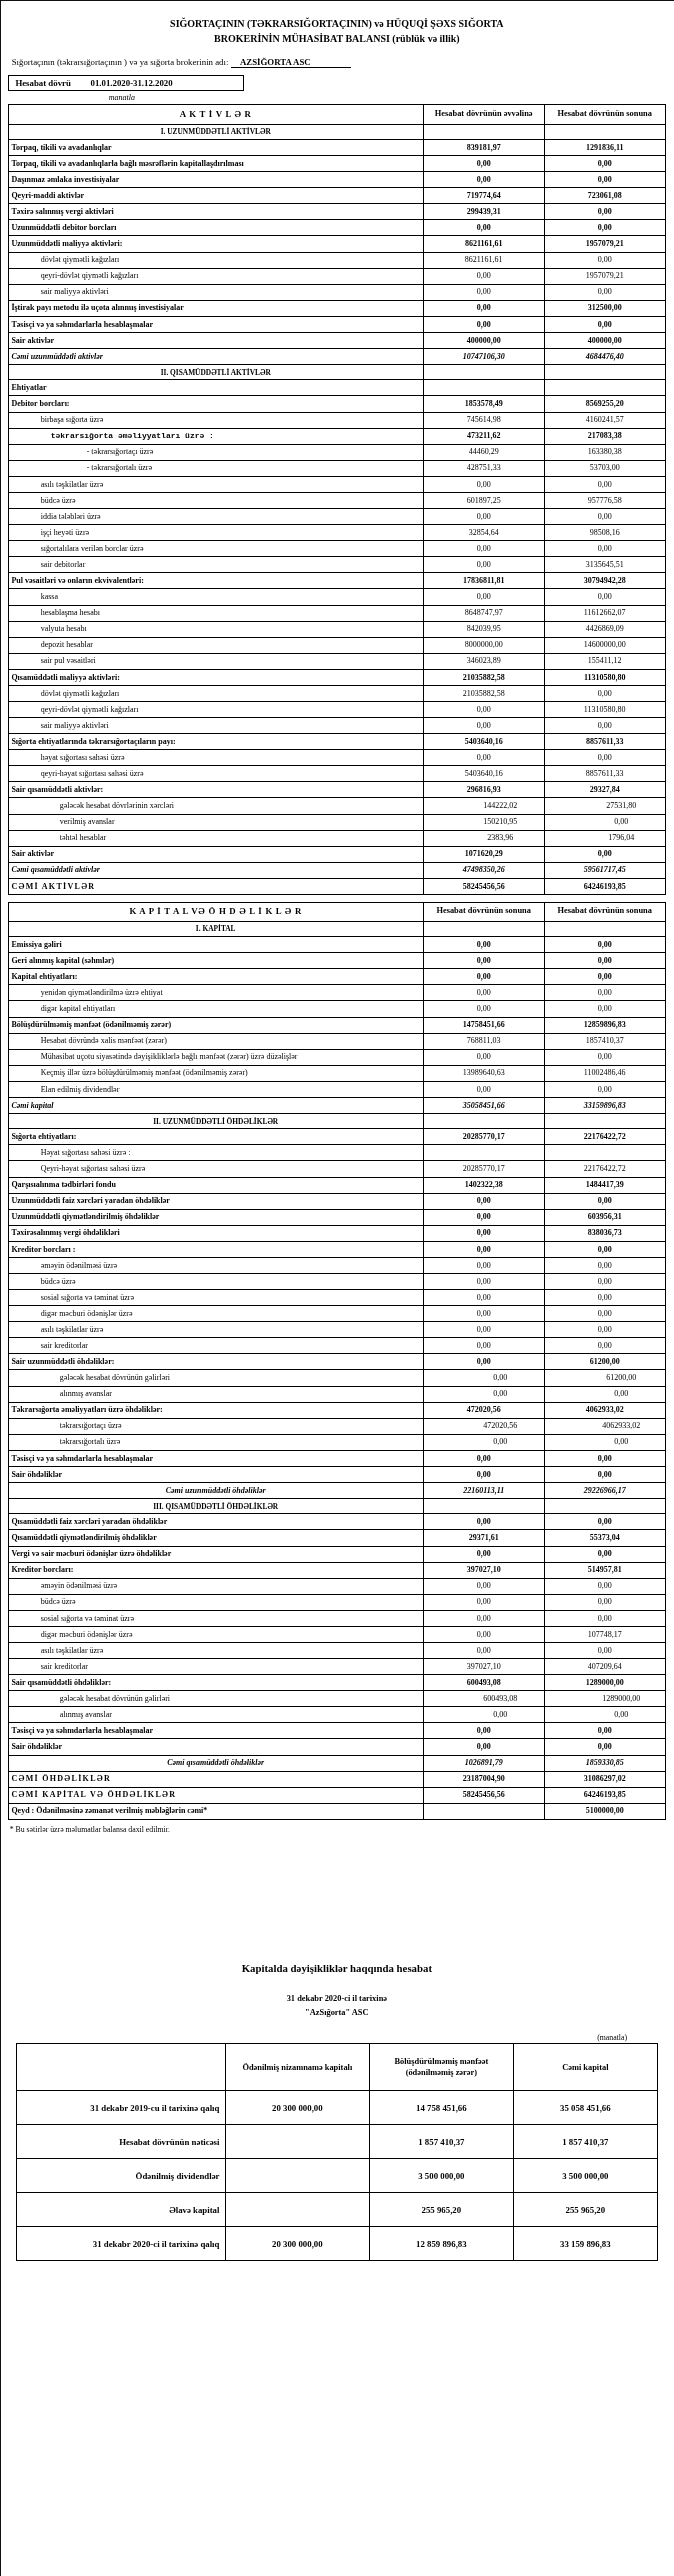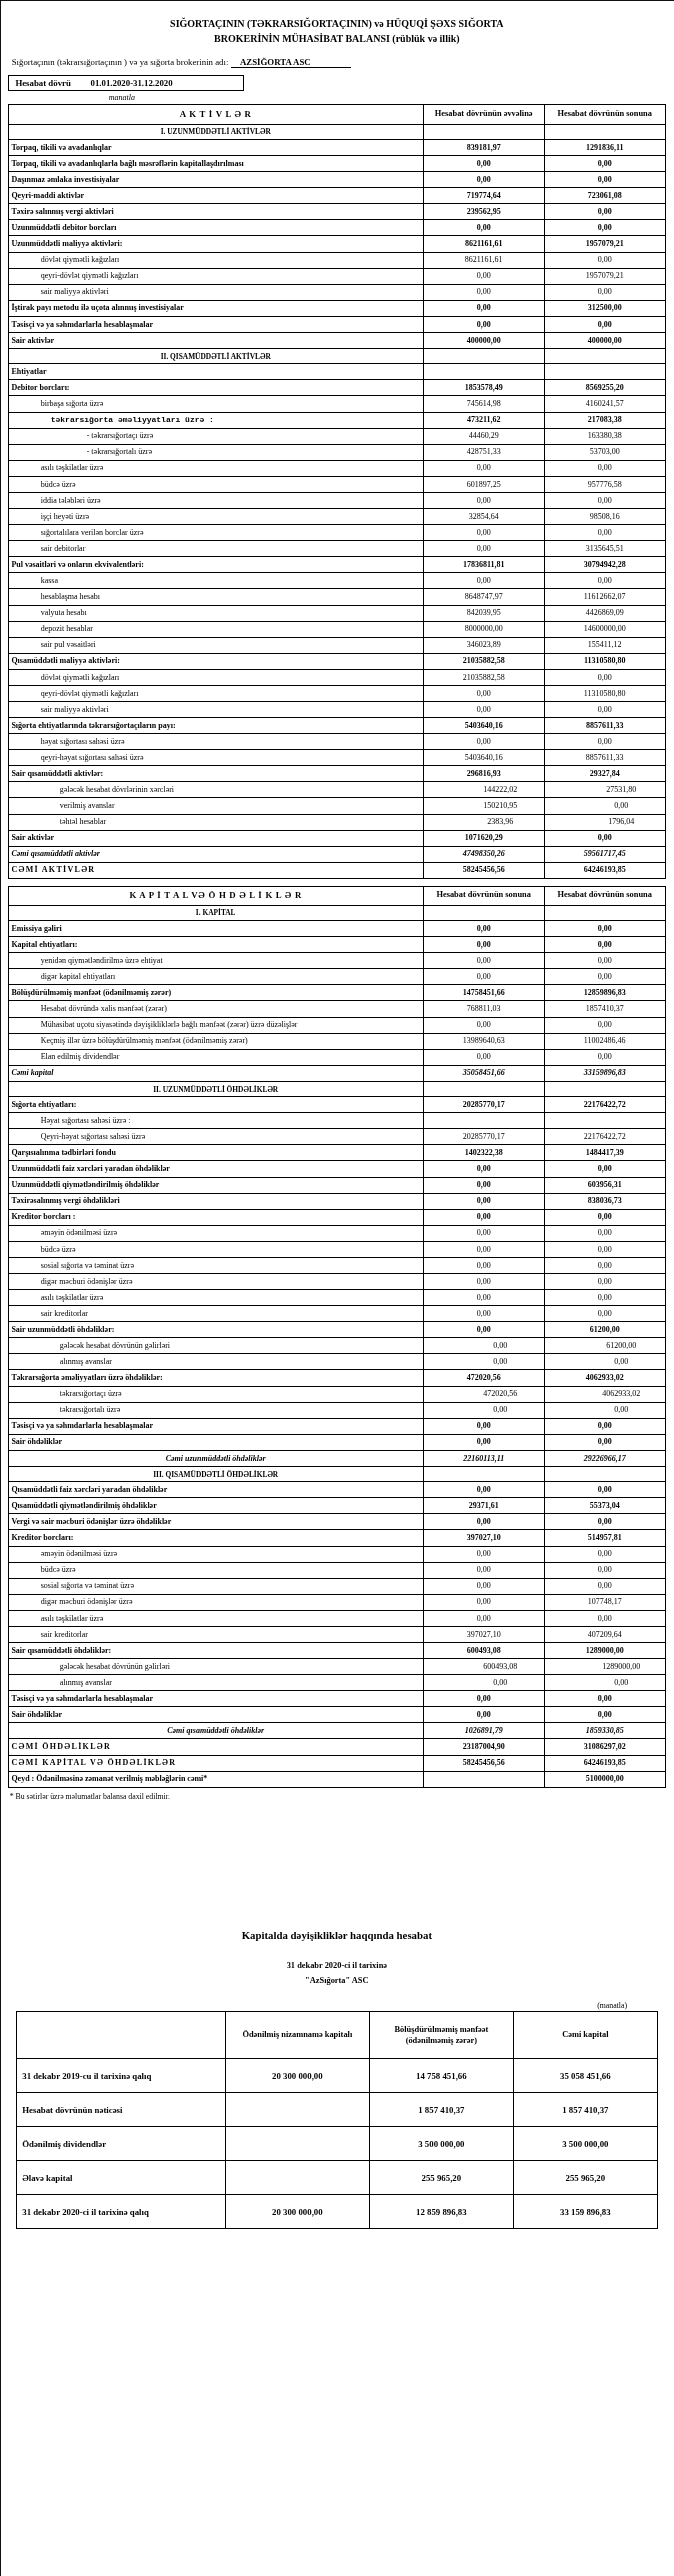--- a/index.html
+++ b/index.html
@@ -37,21 +37,21 @@
 
   .changes-block{margin-top:128px;}
   .changes-title{text-align:center;font-weight:bold;font-size:10.8px;}
   .changes-date{text-align:center;font-weight:bold;font-size:8.4px;margin-top:20px;}
   .changes-company{text-align:center;font-weight:bold;font-size:8.4px;margin-top:5.4px;}
   .changes-manat{text-align:right;font-size:7.8px;margin:16px 39px 1.3px 0;}
   table.chg{border-collapse:collapse;margin:1.3px auto 0;width:641px;font-size:8.8px;table-layout:fixed;}
   table.chg th,table.chg td{border:1.3px solid #000;padding:2.7px 5.4px;}
   table.chg thead th{font-weight:bold;text-align:center;height:47px;font-size:8.4px;line-height:1.35;}
   table.chg td{font-weight:bold;height:34px;vertical-align:middle;}
-  table.chg td.lbl{text-align:left;}
+  table.chg td.lbl{text-align:right;}
   table.chg td.num{text-align:center;white-space:nowrap;}
   col.g-lbl{width:209px;} col.g-num{width:144px;}
 </style>
 </head>
 <body>
 
 <div class="page">
 
   <div class="doc-title">
     <div>SIĞORTAÇININ (TƏKRARSIĞORTAÇININ) və HÜQUQİ ŞƏXS SIĞORTA</div>
@@ -104,21 +104,21 @@
           <td class="val">0,00</td>
           <td class="val">0,00</td>
         </tr>
         <tr class="r-h1">
           <td class="lbl">Qeyri-maddi aktivlər</td>
           <td class="val">719774,64</td>
           <td class="val">723061,08</td>
         </tr>
         <tr class="r-h1">
           <td class="lbl">Təxirə salınmış vergi aktivləri</td>
-          <td class="val">239562,95</td>
+          <td class="val">299439,31</td>
           <td class="val">0,00</td>
         </tr>
         <tr class="r-h1">
           <td class="lbl">Uzunmüddətli debitor borcları</td>
           <td class="val">0,00</td>
           <td class="val">0,00</td>
         </tr>
         <tr class="r-h1">
           <td class="lbl">Uzunmüddətli maliyyə aktivləri:</td>
           <td class="val">8621161,61</td>
@@ -146,20 +146,25 @@
         </tr>
         <tr class="r-h1">
           <td class="lbl">Təsisçi və ya səhmdarlarla hesablaşmalar</td>
           <td class="val">0,00</td>
           <td class="val">0,00</td>
         </tr>
         <tr class="r-h1">
           <td class="lbl">Sair aktivlər</td>
           <td class="val">400000,00</td>
           <td class="val">400000,00</td>
+        </tr>
+        <tr class="r-tot">
+          <td class="lbl">Cəmi uzunmüddətli aktivlər</td>
+          <td class="val">10747106,30</td>
+          <td class="val">4684476,40</td>
         </tr>
         <tr class="r-sec">
           <td class="lbl">II. QISAMÜDDƏTLİ AKTİVLƏR</td>
           <td class="val"></td>
           <td class="val"></td>
         </tr>
         <tr class="r-h1">
           <td class="lbl">Ehtiyatlar</td>
           <td class="val"></td>
           <td class="val"></td>
@@ -336,20 +341,25 @@
       </tr>
     </thead>
     <tbody id="liab-body">
         <tr class="r-sec">
           <td class="lbl">I. KAPİTAL</td>
           <td class="val"></td>
           <td class="val"></td>
         </tr>
         <tr class="r-h1">
           <td class="lbl">Emissiya gəliri</td>
+          <td class="val">0,00</td>
+          <td class="val">0,00</td>
+        </tr>
+        <tr class="r-h1">
+          <td class="lbl">Geri alınmış kapital (səhmlər)</td>
           <td class="val">0,00</td>
           <td class="val">0,00</td>
         </tr>
         <tr class="r-h1">
           <td class="lbl">Kapital ehtiyatları:</td>
           <td class="val">0,00</td>
           <td class="val">0,00</td>
         </tr>
         <tr class="r-sub">
           <td class="lbl">yenidən qiymətləndirilmə üzrə ehtiyat</td>

